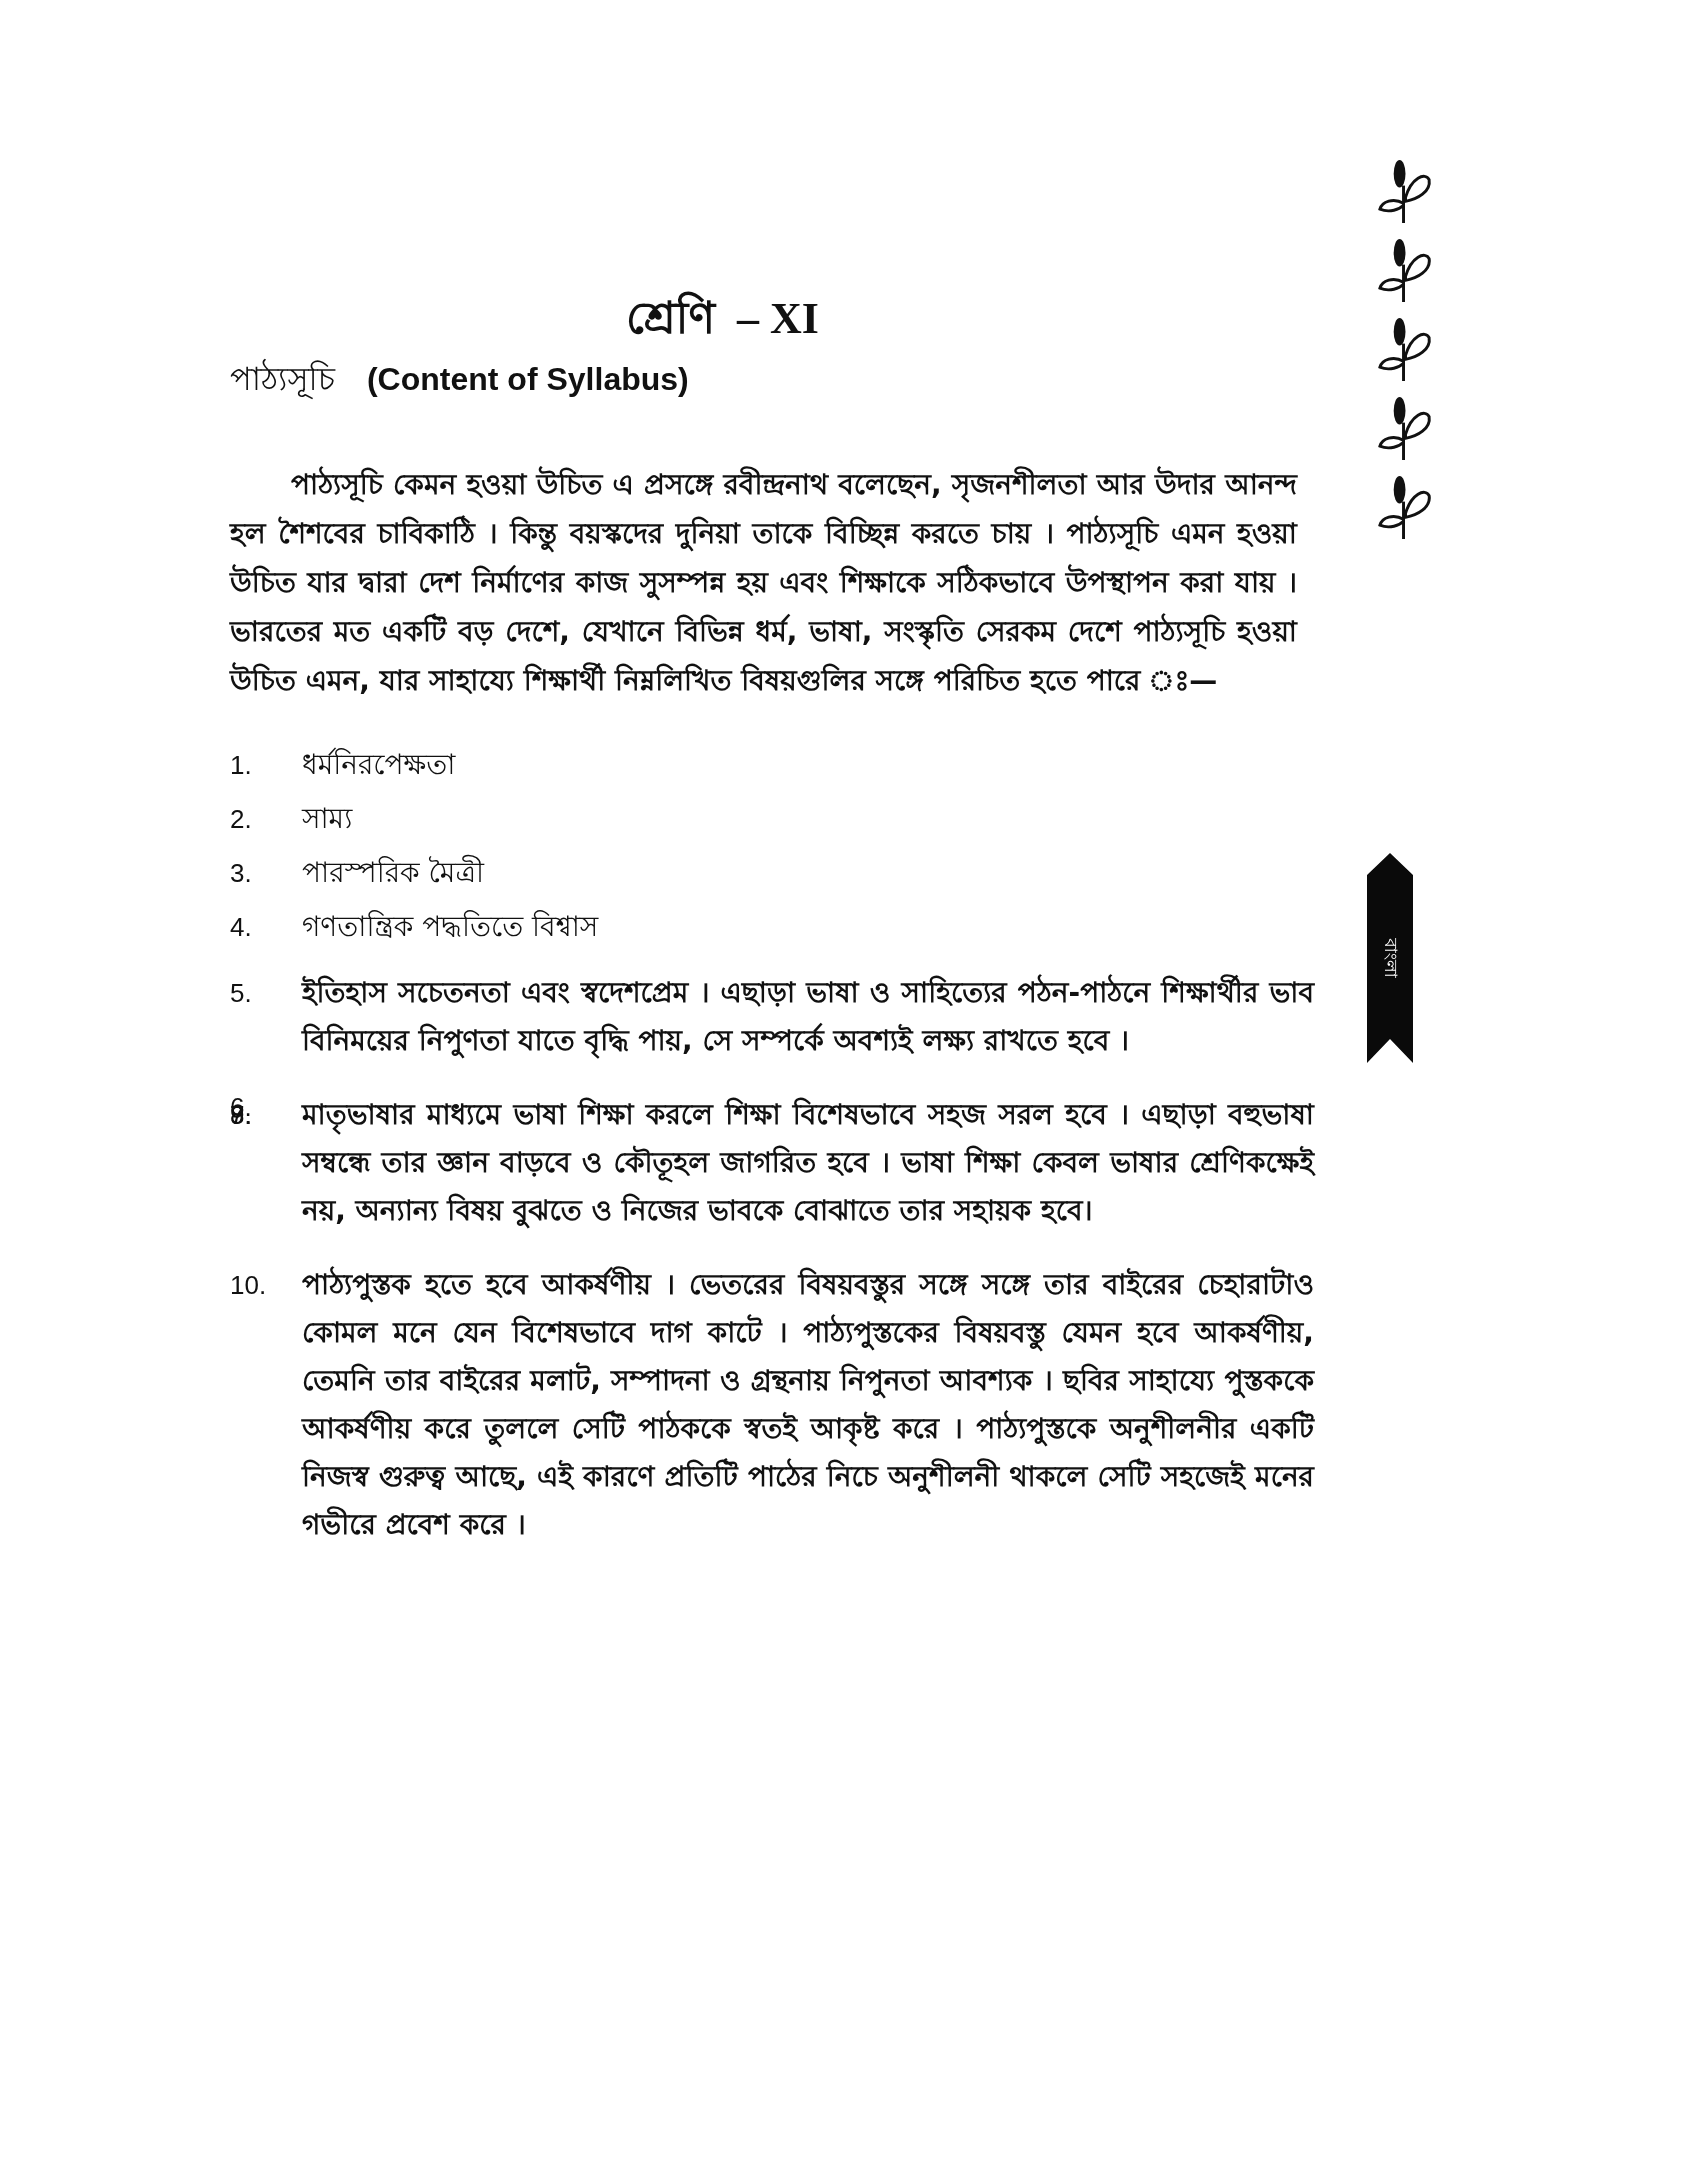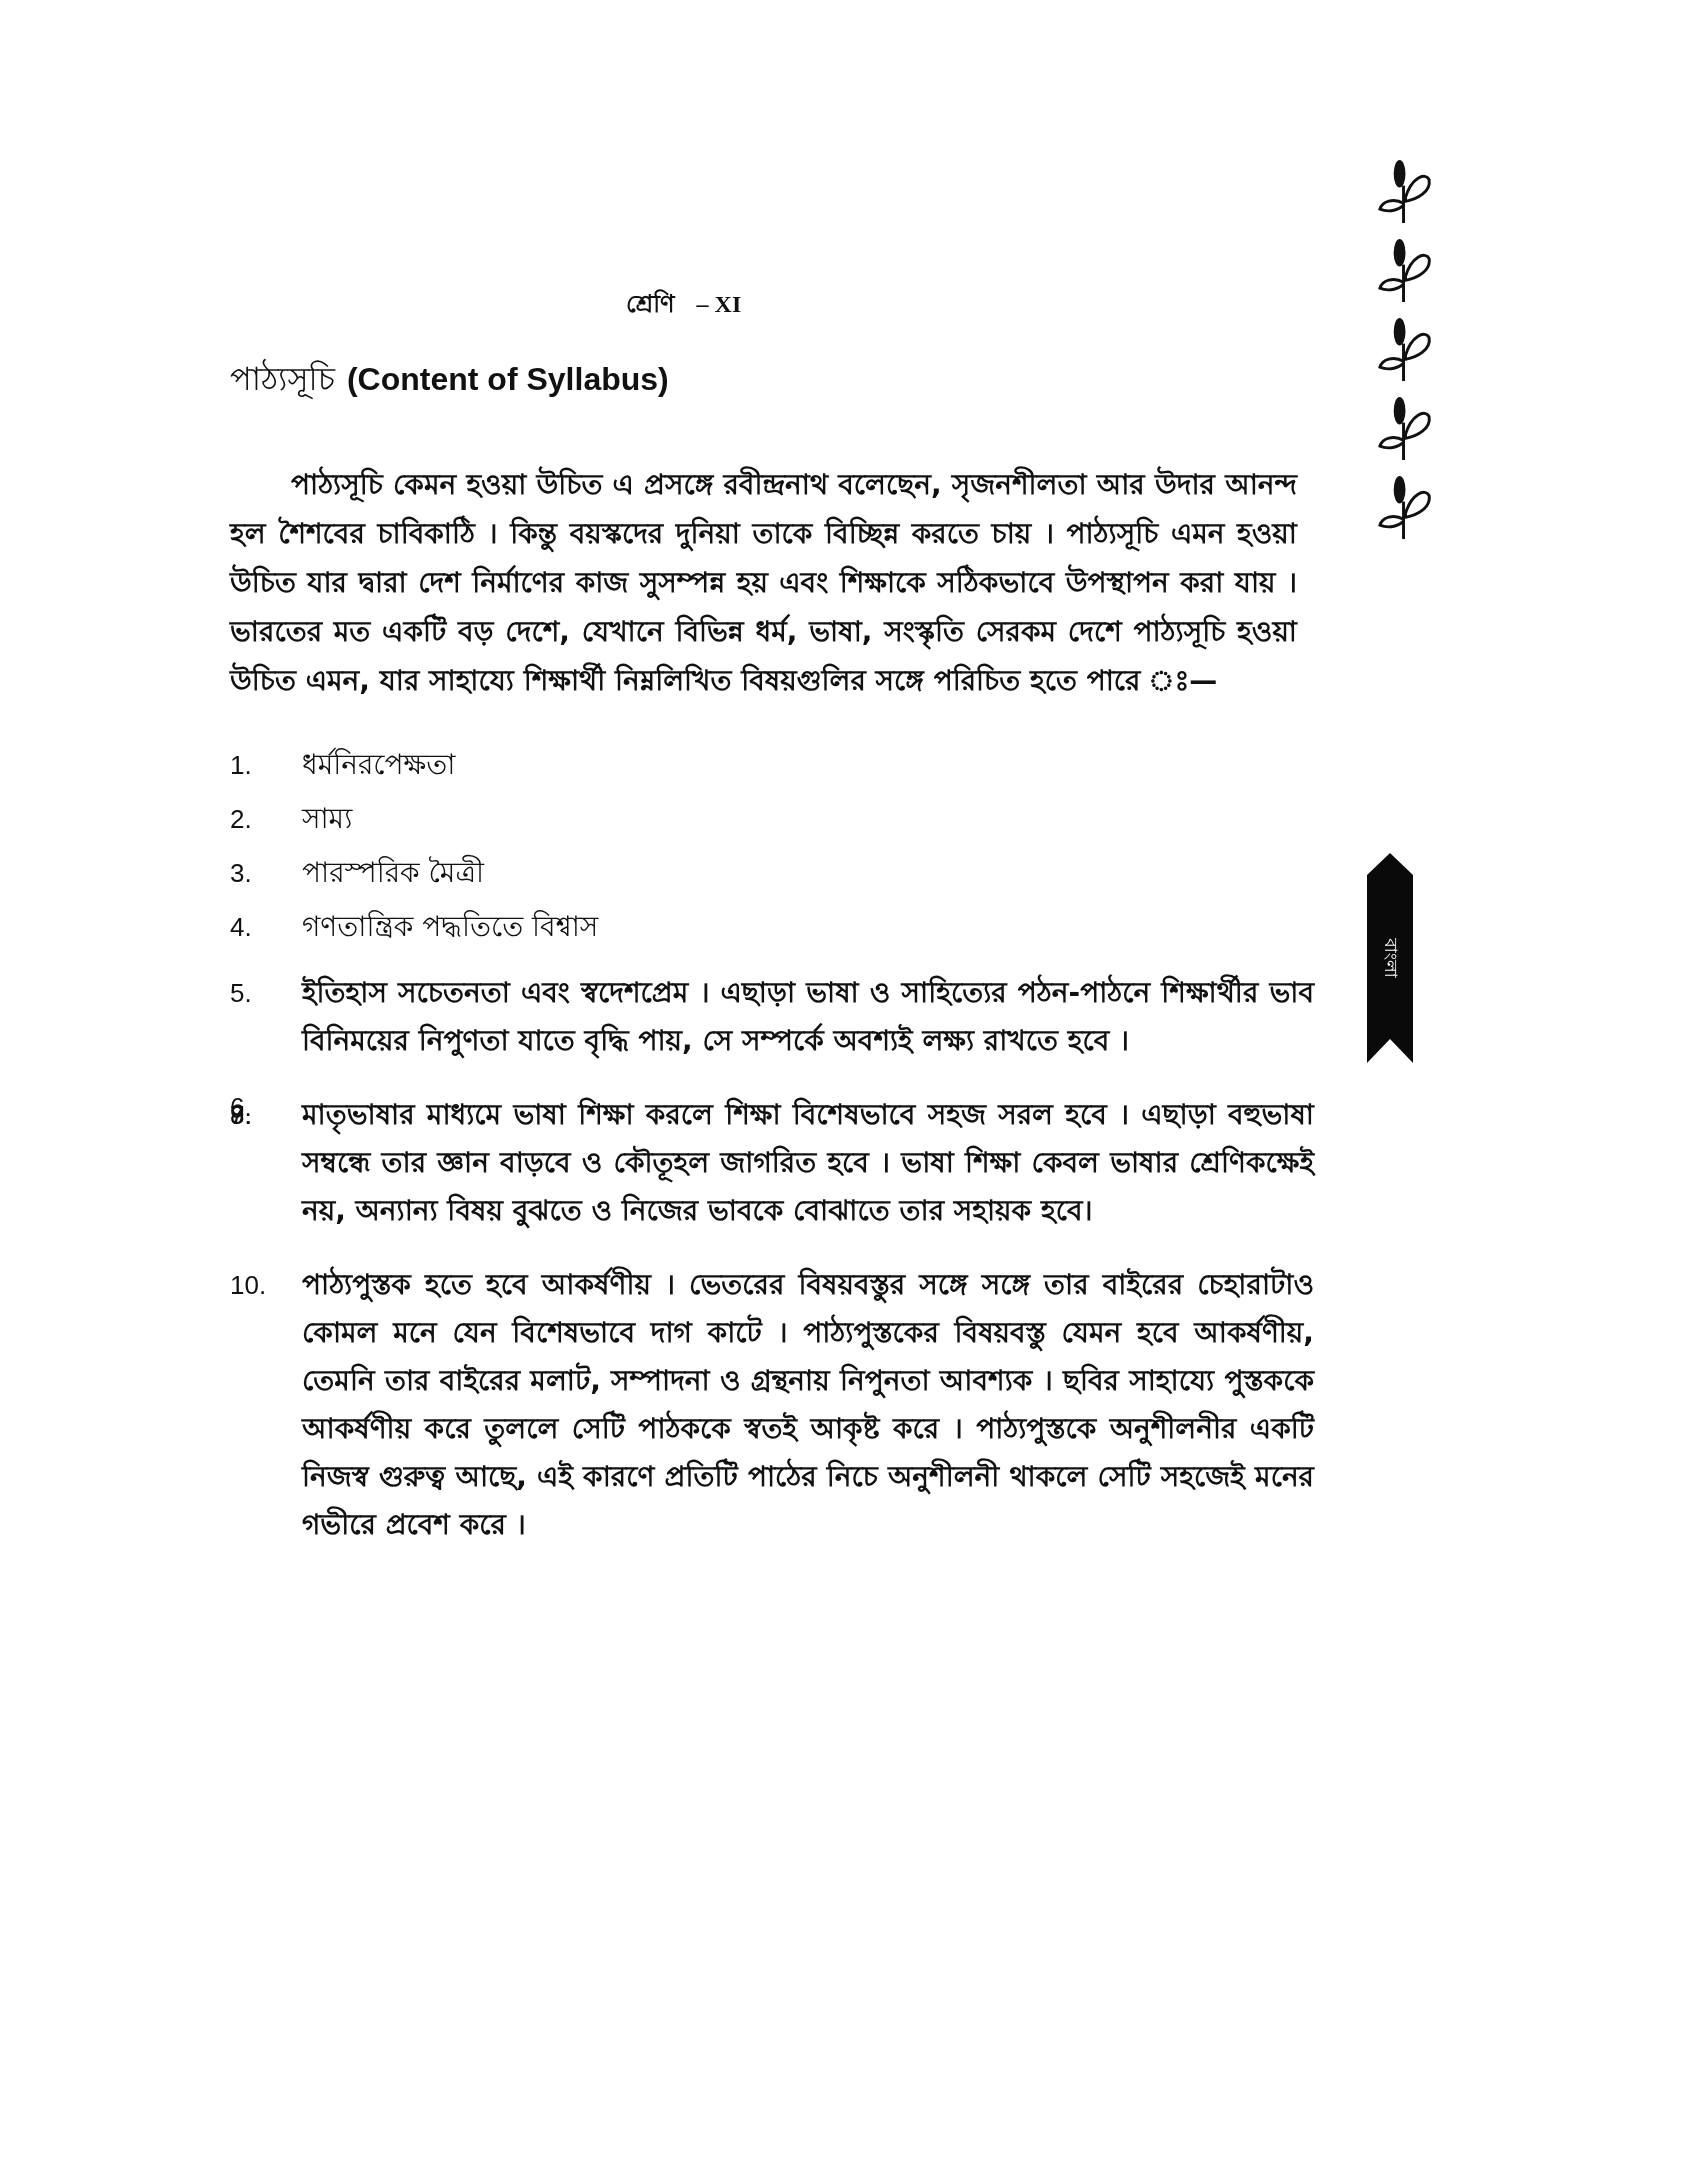--- a/index.html
+++ b/index.html
@@ -5,31 +5,31 @@
     html, body { margin: 0; padding: 0; }
     body {
       width: 1683px; height: 2178px; position: relative; overflow: hidden;
       background: #ffffff; color: #111111;
       font-family: "DejaVu Sans", "Liberation Sans", sans-serif;
     }
     .page { position: absolute; left: 0; top: 0; width: 1683px; height: 2178px; }
 
     .class-title {
       position: absolute; left: 626px; top: 285px;
-      font-size: 24px; font-weight: bold; white-space: nowrap;
+      font-size: 44px; font-weight: bold; white-space: nowrap;
       font-family: "DejaVu Serif", "Liberation Serif", serif;
     }
     .class-title .dash-roman { font-family: "Liberation Serif", "DejaVu Serif", serif; margin-left: 22px; }
 
     .section-heading {
       position: absolute; left: 230px; top: 354px;
       font-size: 32px; white-space: nowrap;
     }
     .section-heading .bn { font-weight: normal; }
-    .section-heading .en { font-family: "Liberation Sans", sans-serif; font-weight: bold; margin-left: 12px; }
+    .section-heading .en { font-family: "Liberation Sans", sans-serif; font-weight: bold; margin-left: 32px; }
 
     .intro {
       position: absolute; left: 230px; top: 432px; width: 1067px;
       font-size: 28px; line-height: 49px; font-weight: bold;
       text-align: justify; text-indent: 61px;
     }
 
     .list { position: absolute; left: 230px; top: 741px; width: 1084px; margin: 0; padding: 0; list-style: none; }
     .list-item { position: relative; padding-left: 72px; font-size: 28px; line-height: 48px; text-align: justify; }
     .list-item .num {

